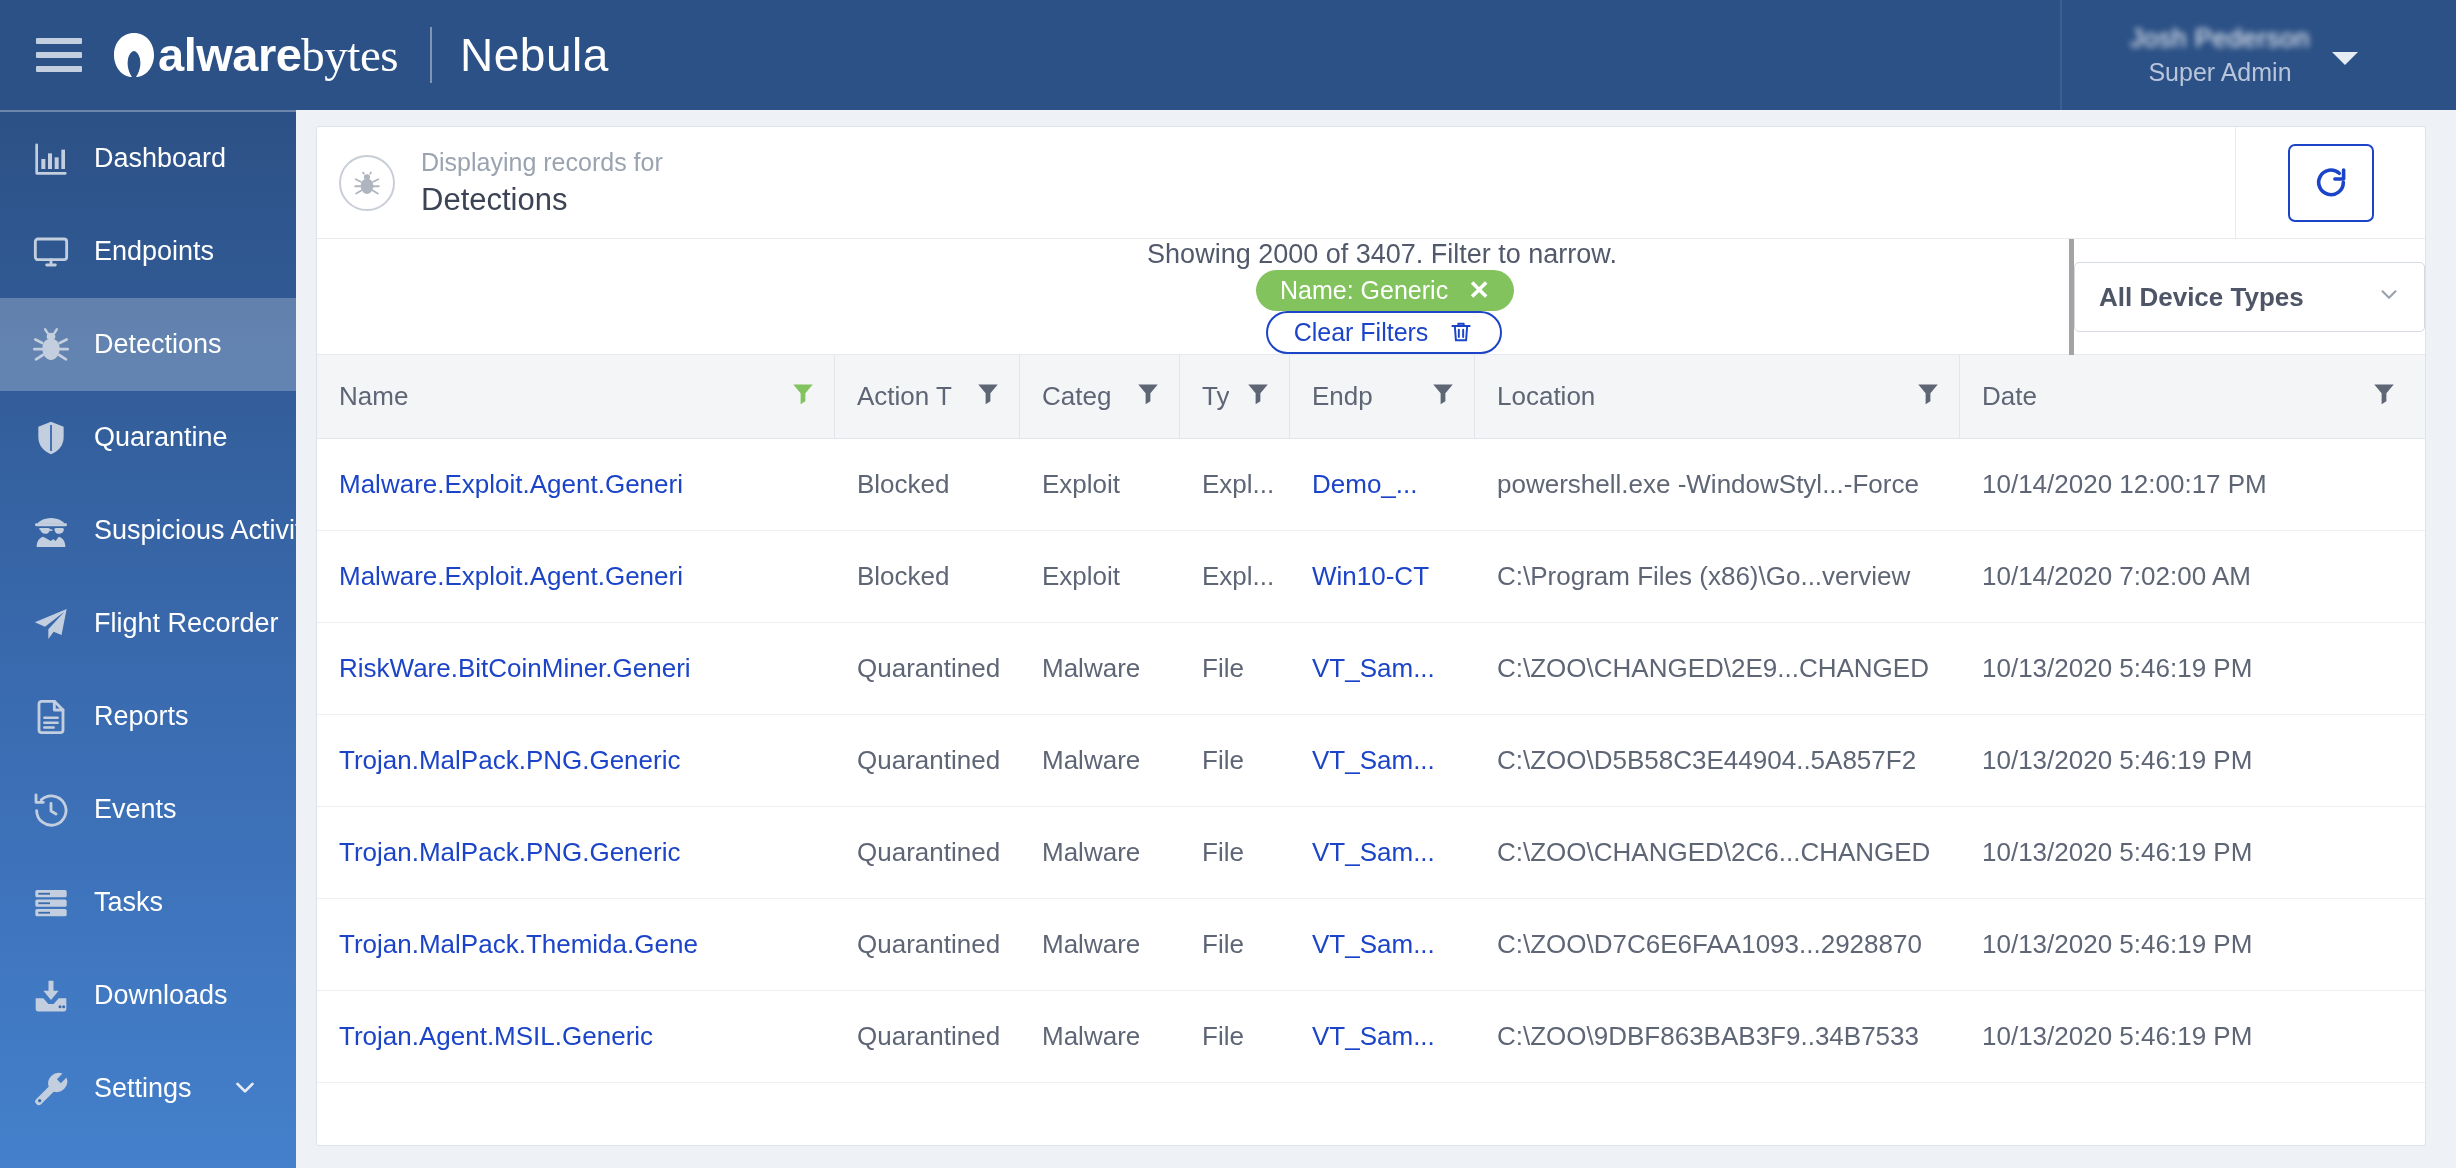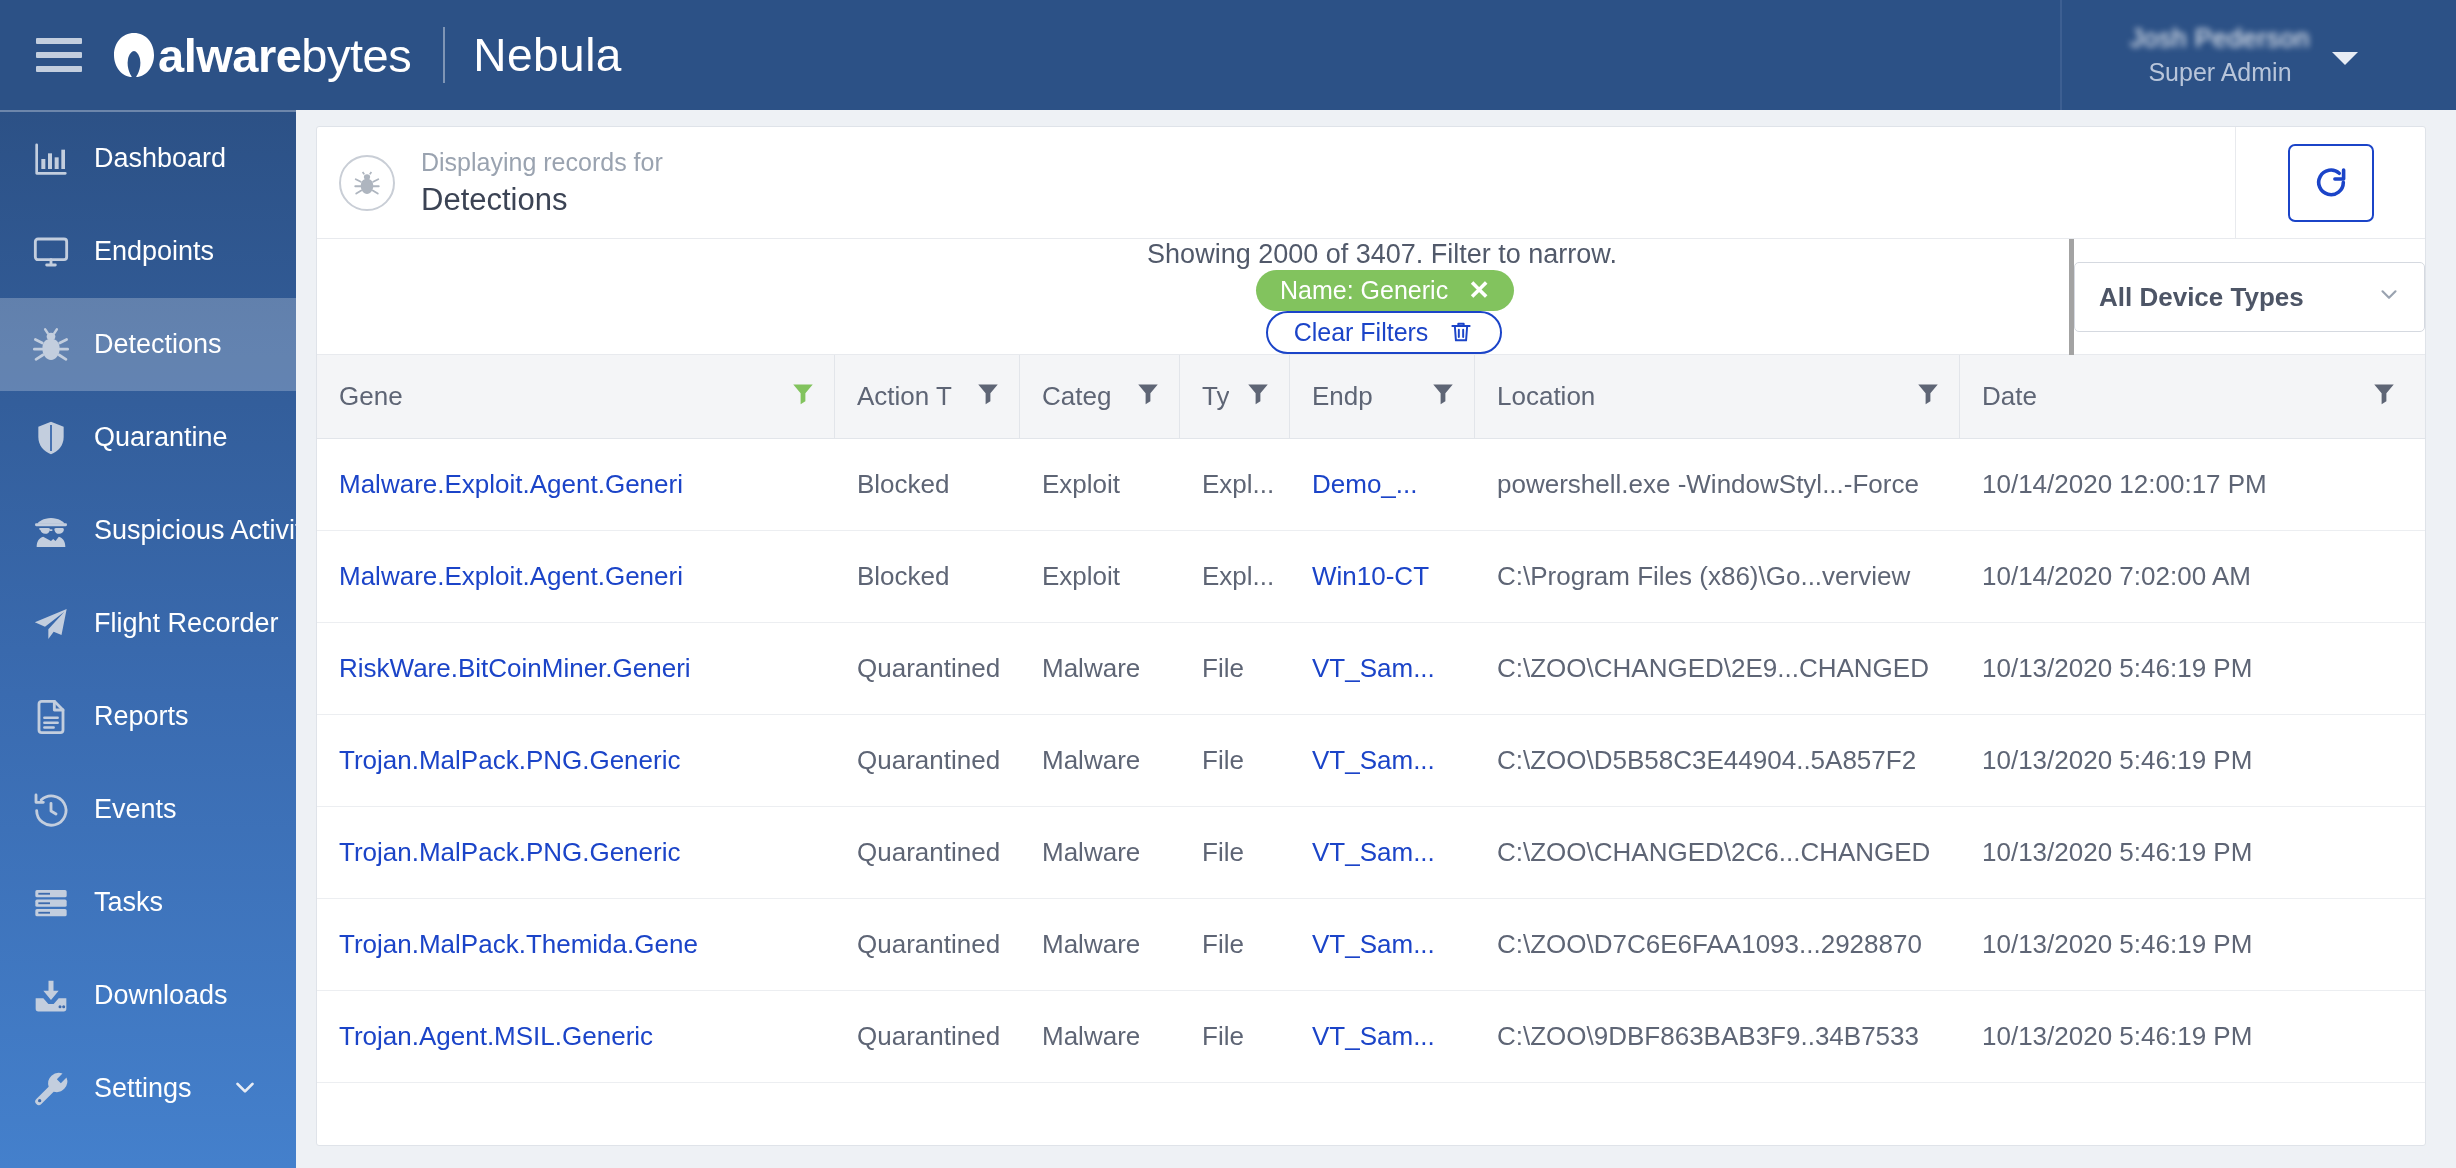--- a/index.html
+++ b/index.html
@@ -36,21 +36,21 @@
     display: flex; align-items: center;
   }
   .mb-logo svg { display: block; }
   .mb-word {
     color: #ffffff;
     font-size: 47px;
     letter-spacing: -0.5px;
     line-height: 1;
     margin-left: 2px;
   }
-  .mb-word .thin { font-weight: 300; }
+  .mb-word .thin { font-weight: 300; font-family: Liberation Serif, serif; }
   .mb-word .bold { font-weight: 700; }
   .brand-sep {
     width: 2px; height: 56px;
     background: #7f95b5;
     margin: 0 28px 0 32px;
   }
   .nebula {
     color: #ffffff;
     font-size: 46px;
     font-weight: 300;
@@ -477,21 +477,21 @@
             <svg width="26" height="26" viewBox="0 0 24 24" fill="none" stroke="#9aa3b0" stroke-width="2" stroke-linecap="round" stroke-linejoin="round">
                 <path d="M6 9.5 L12 15.5 L18 9.5"></path>
               </svg>
           </span>
         </div>
       </div>
     </div>
 
     <div class="thead" id="thead">
         <div class="th c0">
-          <span class="lbl">Gene</span>
+          <span class="lbl">Name</span>
           <span class="fico"><svg width="26" height="26" viewBox="0 0 24 24" fill="#82c35e">
               <path d="M3 4.2 h18 L14.2 12.3 v7.2 l-4.4 2.8 v-10 z"></path>
             </svg></span>
         </div>
         <div class="th c1">
           <span class="lbl">Action T</span>
           <span class="fico"><svg width="26" height="26" viewBox="0 0 24 24" fill="#5e6575">
               <path d="M3 4.2 h18 L14.2 12.3 v7.2 l-4.4 2.8 v-10 z"></path>
             </svg></span>
         </div>

